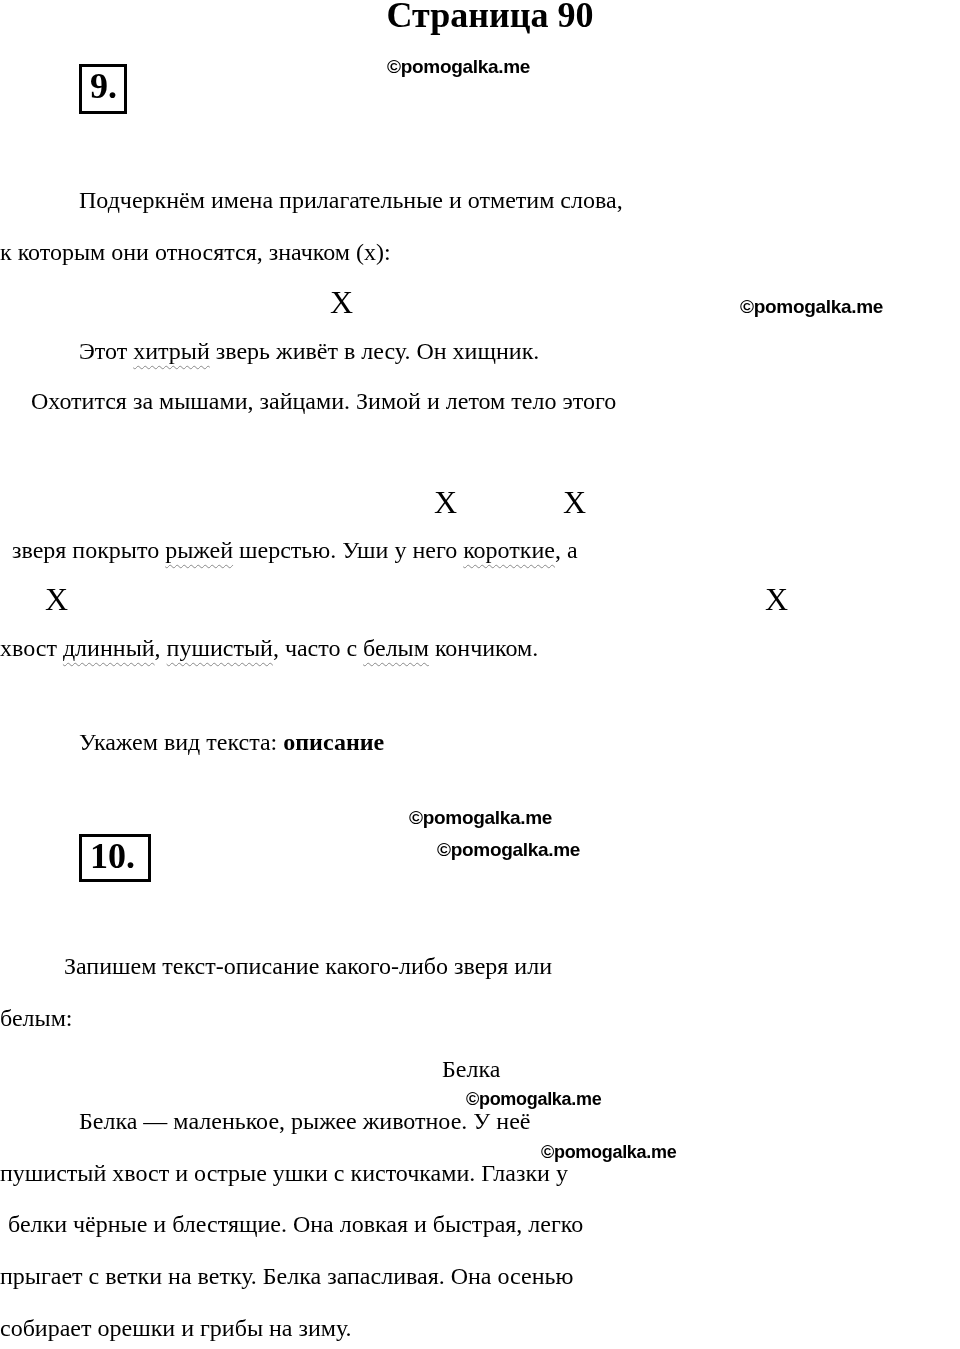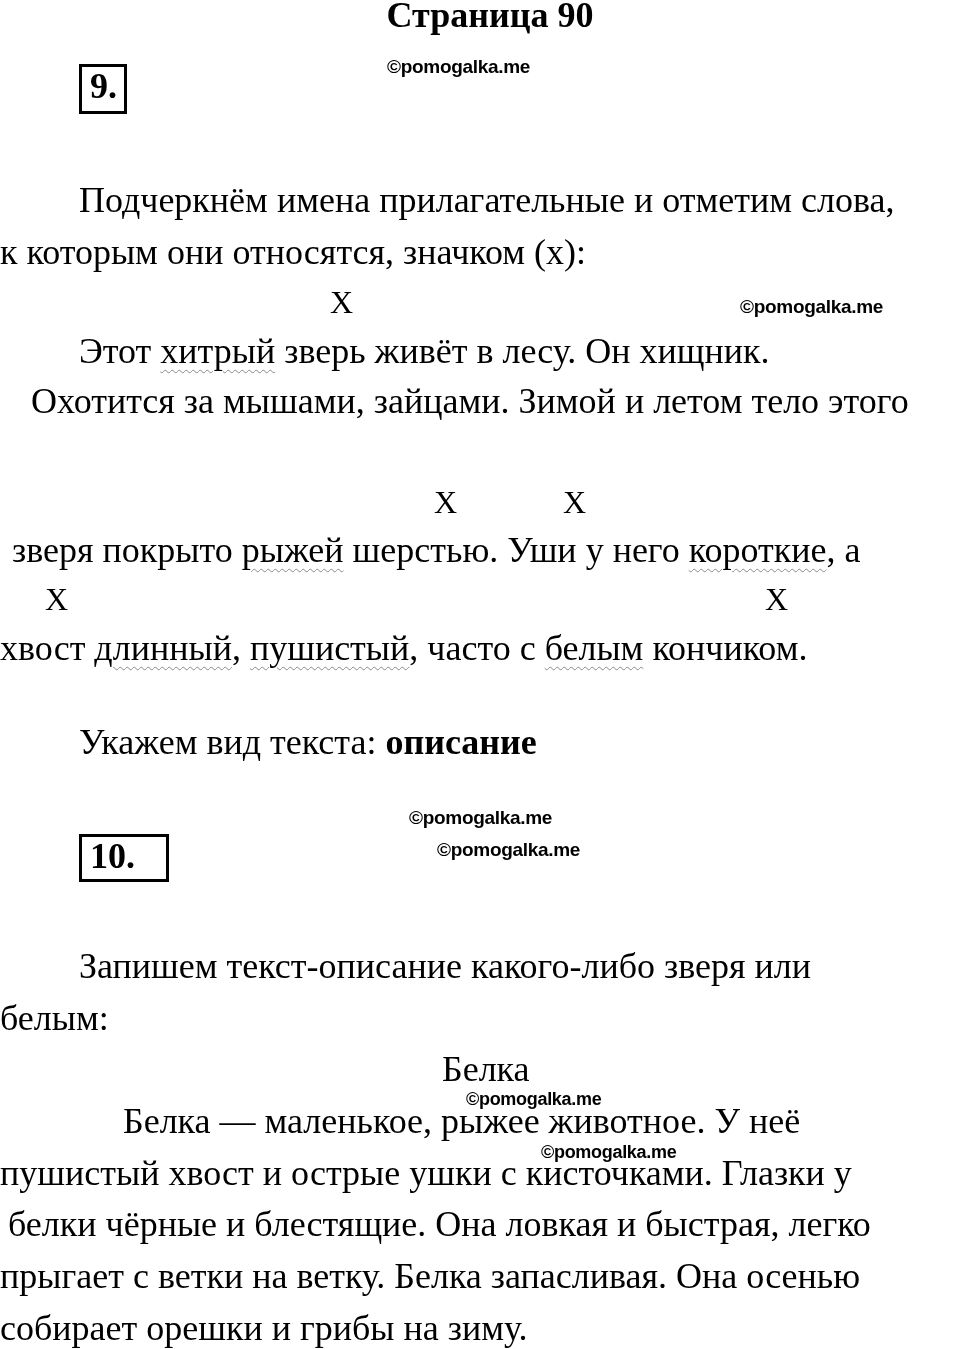--- a/index.html
+++ b/index.html
@@ -9,21 +9,21 @@
     color: #000;
   }
   .abs { position: absolute; white-space: nowrap; }
   .title { font-weight: bold; font-size: 36px; left: 0; width: 980px; text-align: center; top: -6px; }
   .wm { font-family: "Liberation Sans", "DejaVu Sans", sans-serif; font-weight: bold; font-size: 19px; letter-spacing: -0.3px; }
   .wm-small { font-size: 18px; }
   .numbox {
     border: 3px solid #000; font-weight: bold; font-size: 36px;
     line-height: 38px; padding: 0 6px 0 8px; box-sizing: border-box;
   }
-  .txt { font-size: 36px; line-height: 40px; }
+  .txt { font-size: 24px; line-height: 40px; }
   .wavy { text-decoration: underline wavy #8a8a8a; text-decoration-thickness: 1px; text-underline-offset: 6px; }
   .xmark { font-size: 32px; line-height: 34px; }
   b { font-weight: bold; }
 </style>
 </head>
 <body>
 
 <div class="abs title">Страница 90</div>
 
 <div class="abs wm" style="left:387px; top:56px;">©pomogalka.me</div>
@@ -56,27 +56,27 @@
   <span>хвост </span><span class="wavy">длинный</span><span>, </span><span class="wavy">пушистый</span><span>, часто с </span><span class="wavy">белым</span><span> кончиком.</span>
 </div>
 
 <div class="abs txt" style="left:79px; top:678px;margin-top:44px;">
   <span>Укажем вид текста: </span><b>описание</b>
 </div>
 
 <div class="abs wm" style="left:409px; top:807px;">©pomogalka.me</div>
 <div class="abs wm" style="left:437px; top:839px;">©pomogalka.me</div>
 
-<div class="abs numbox" style="left:79px; top:834px; width:90px; height:48px;">10.</div>
+<div class="abs numbox" style="left:79px; top:834px; width:72px; height:48px;">10.</div>
 
-<div class="abs txt" style="left:79px; top:946px;">Запишем текст-описание какого-либо зверя или</div>
+<div class="abs txt" style="left:64px; top:946px;">Запишем текст-описание какого-либо зверя или</div>
 <div class="abs txt" style="left:0px; top:998px;">белым:</div>
 
 <div class="abs txt" style="left:442px; top:1049px;">Белка</div>
 
 <div class="abs wm wm-small" style="left:466px; top:1089px;">©pomogalka.me</div>
 
-<div class="abs txt" style="left:79px; top:1101px;margin-left:44px;">Белка — маленькое, рыжее животное. У неё</div>
+<div class="abs txt" style="left:79px; top:1101px;">Белка — маленькое, рыжее животное. У неё</div>
 <div class="abs wm wm-small" style="left:541px; top:1142px;">©pomogalka.me</div>
 <div class="abs txt" style="left:0px; top:1153px;">пушистый хвост и острые ушки с кисточками. Глазки у</div>
 <div class="abs txt" style="left:0px; top:1204px;padding-left:8px;">белки чёрные и блестящие. Она ловкая и быстрая, легко</div>
 <div class="abs txt" style="left:0px; top:1256px;">прыгает с ветки на ветку. Белка запасливая. Она осенью</div>
 <div class="abs txt" style="left:0px; top:1308px;">собирает орешки и грибы на зиму.</div>
 
 </body></html>

